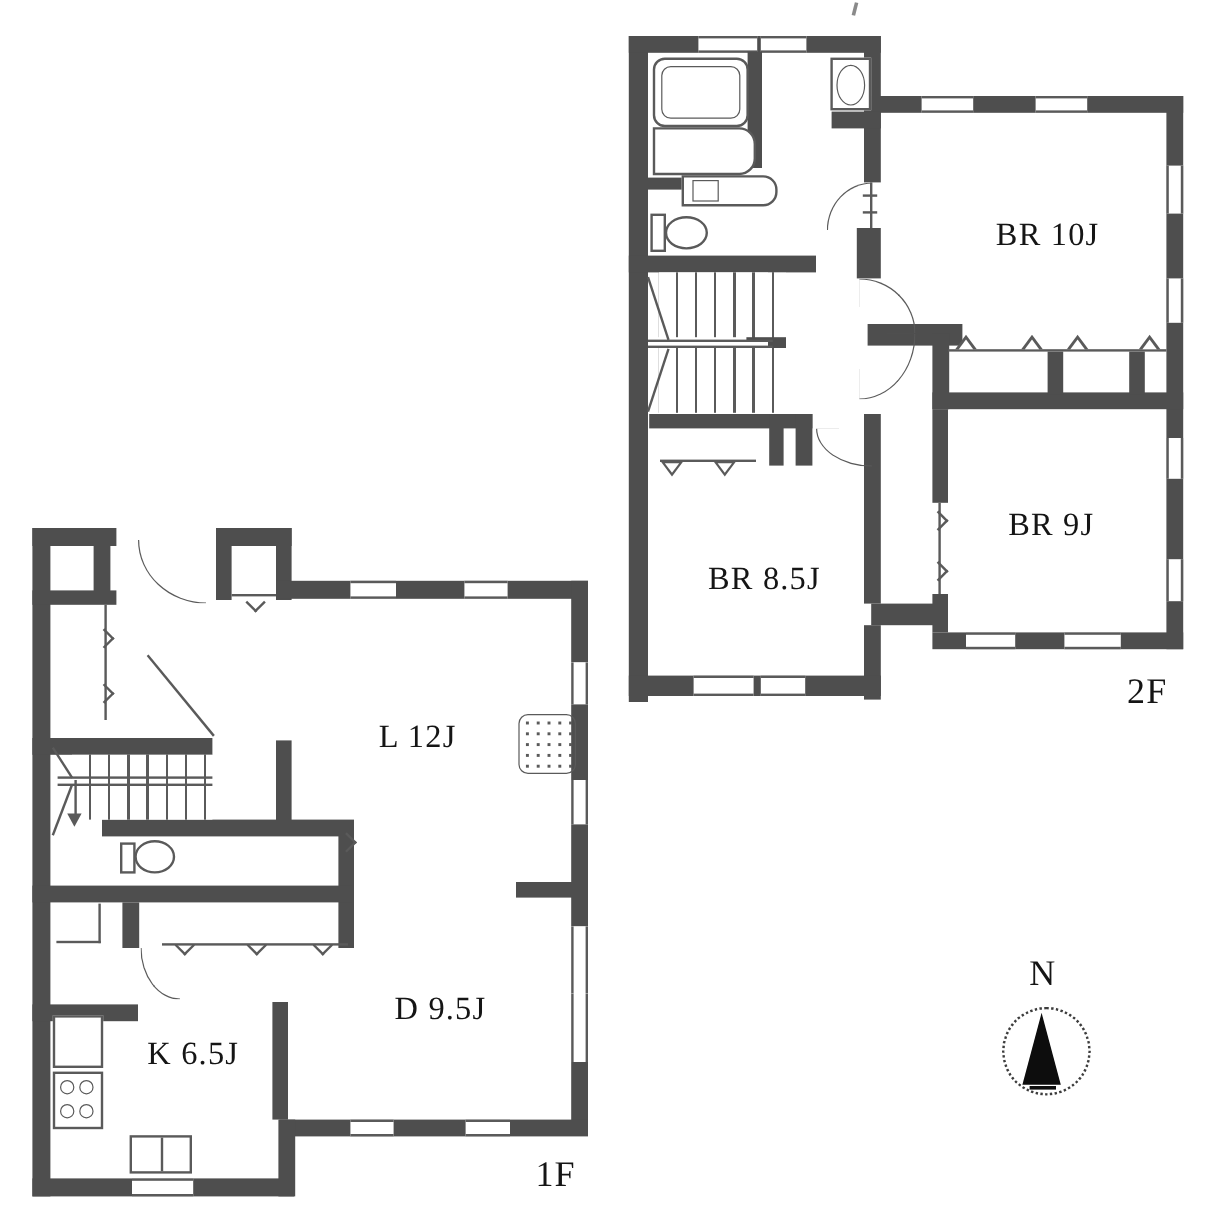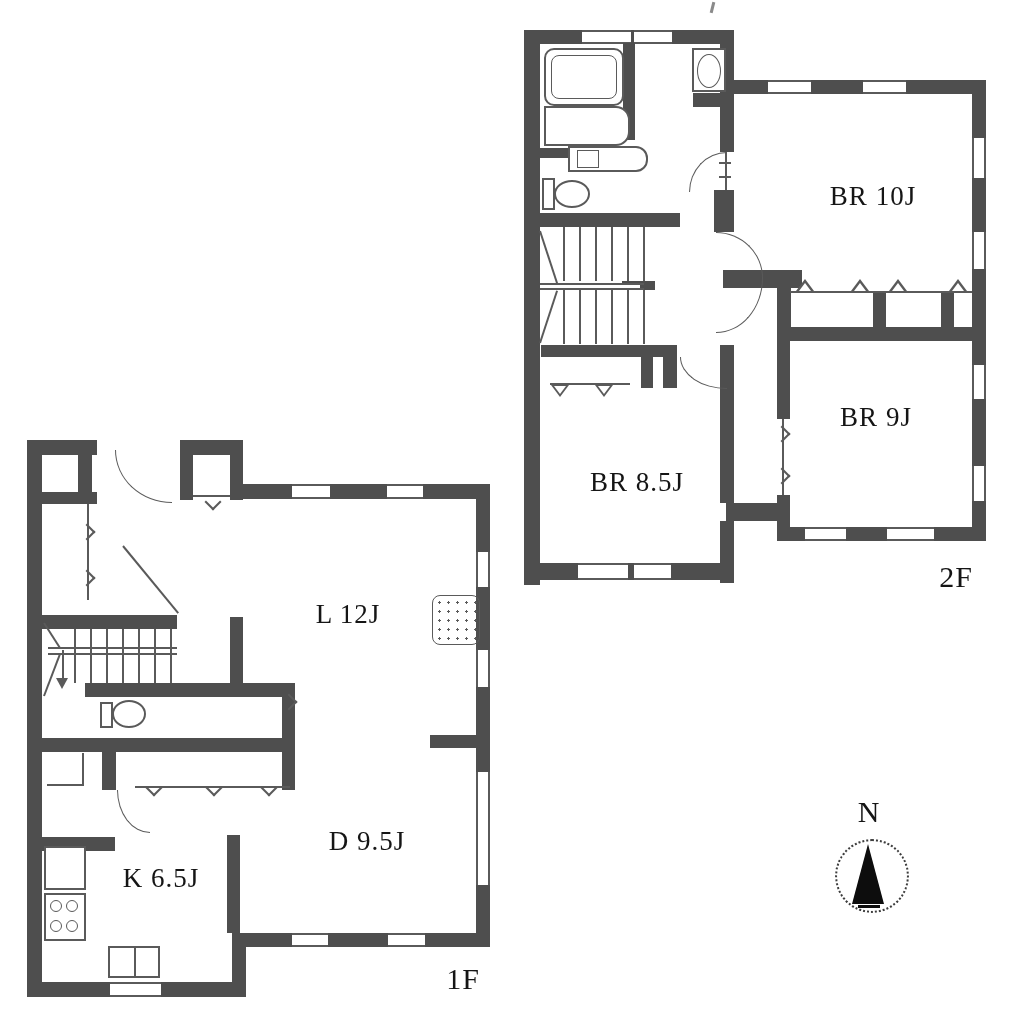--- a/index.html
+++ b/index.html
@@ -124,21 +124,21 @@
     <div class="ln" style="left:550px;top:383px;width:80px;height:2px;"></div>
     <div class="hg down" style="left:551px;top:385px;"></div>
     <div class="hg down" style="left:595px;top:385px;"></div>
 
     <div class="arc tl" style="left:689px;top:152px;width:38px;height:40px;"></div>
     <div class="arc tr" style="left:716px;top:232px;width:47px;height:46px;"></div>
     <div class="arc br" style="left:716px;top:278px;width:47px;height:55px;"></div>
     <div class="arc bl" style="left:680px;top:357px;width:47px;height:32px;"></div>
 
     <div class="lbl" style="left:873px;top:196px;">BR 10J</div>
-    <div class="lbl" style="left:876px;top:417px;">BR 9J</div>
+    <div class="lbl" style="left:876px;top:437px;">BR 9J</div>
     <div class="lbl" style="left:637px;top:482px;">BR 8.5J</div>
     <div class="lbl big" style="left:956px;top:577px;">2F</div>
   </section>
 
   <section>
 
     <div class="w" style="left:27px;top:440px;width:15px;height:557px;"></div>
     <div class="w" style="left:27px;top:440px;width:70px;height:15px;"></div>
     <div class="w" style="left:180px;top:440px;width:63px;height:15px;"></div>
     <div class="w" style="left:180px;top:455px;width:13px;height:45px;"></div>

